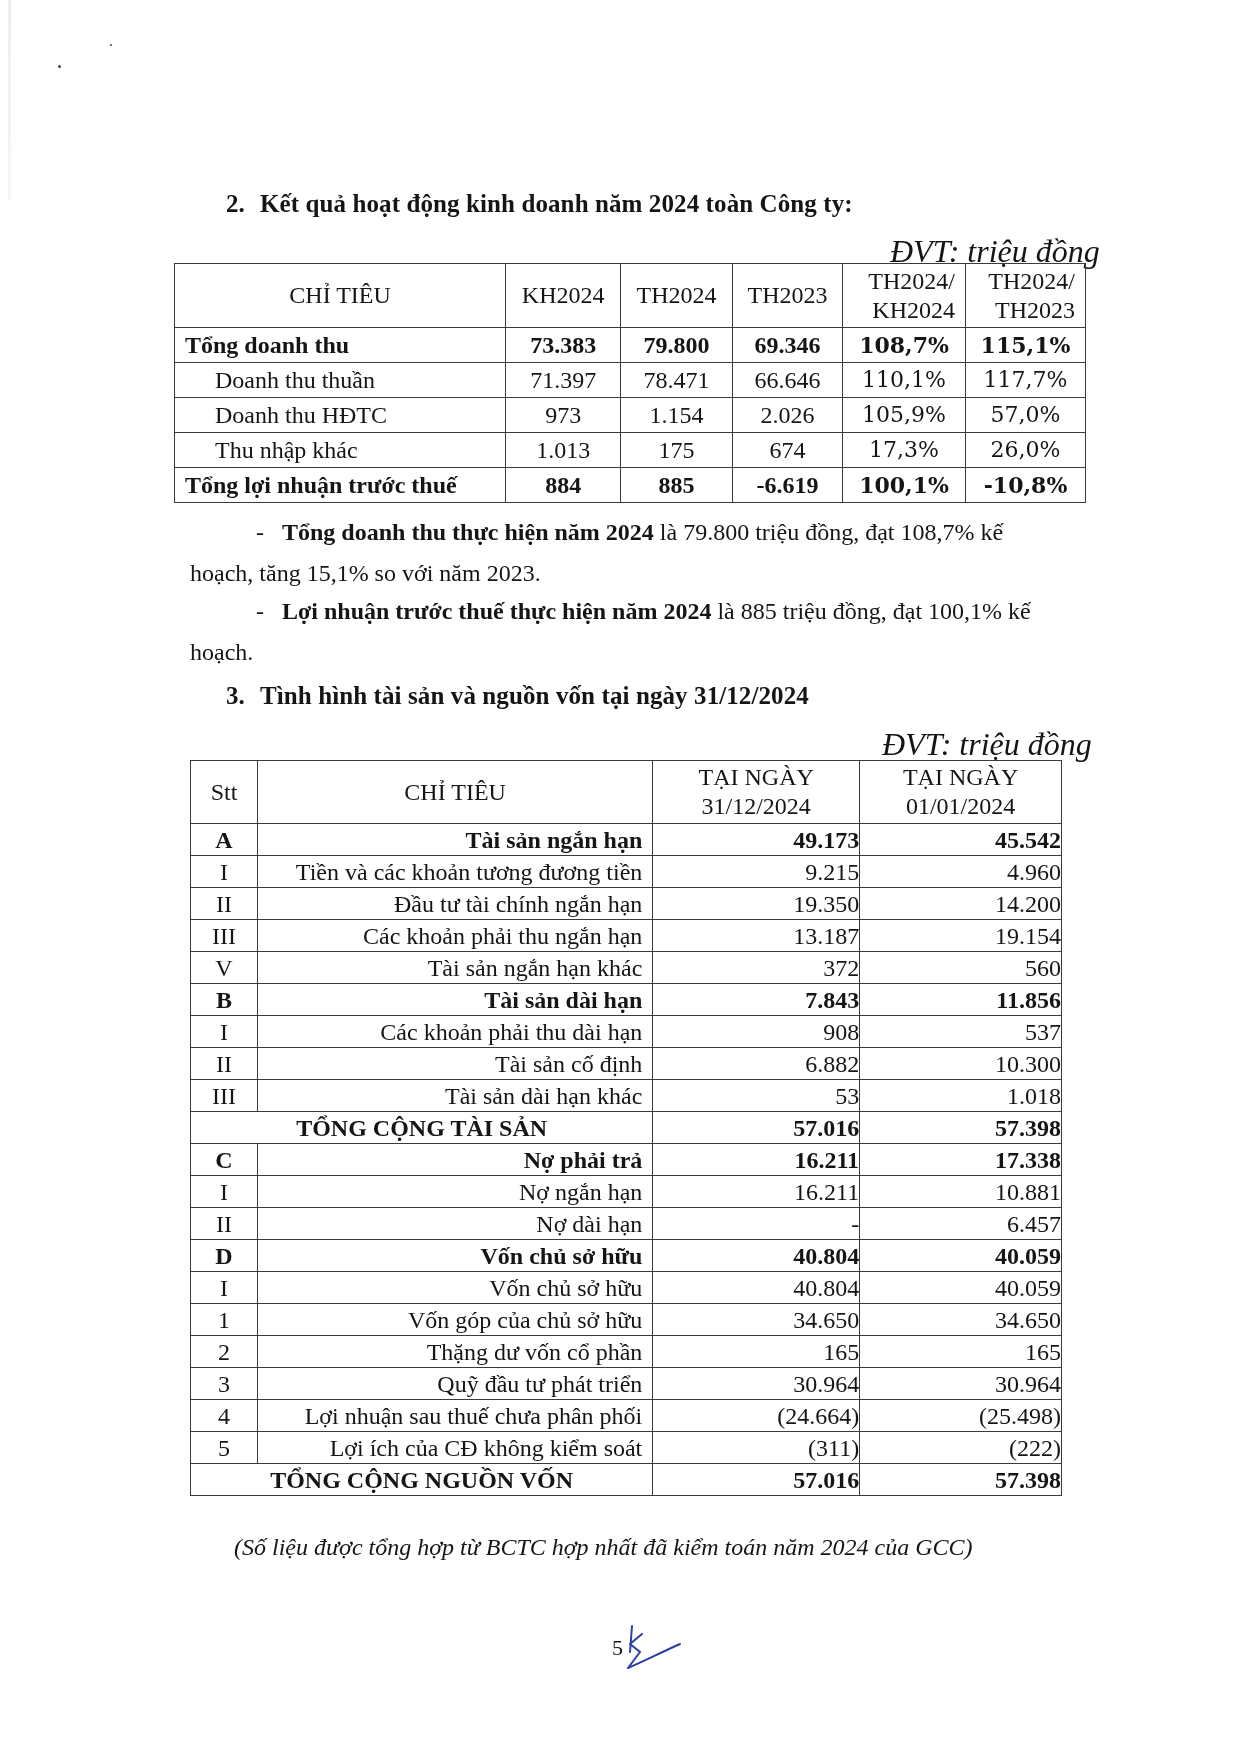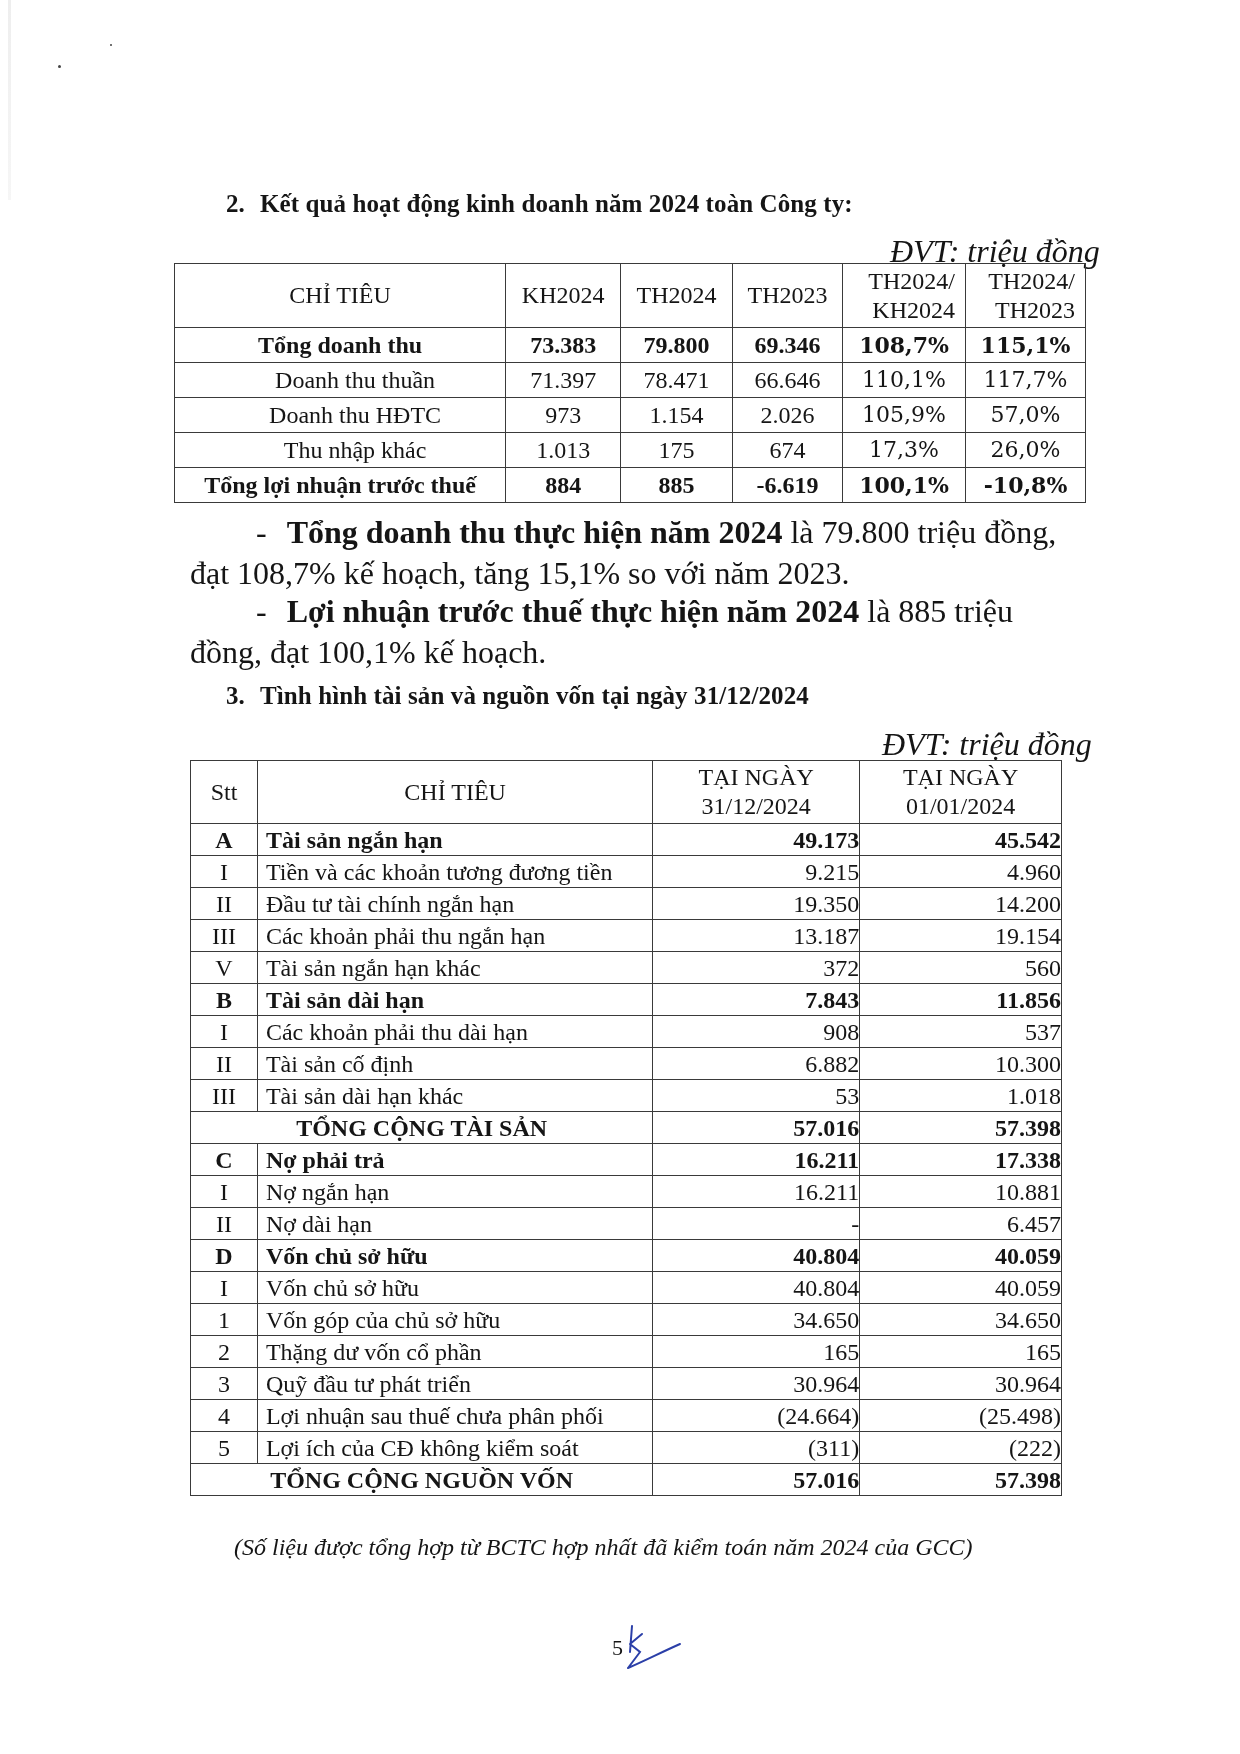--- a/index.html
+++ b/index.html
@@ -25,42 +25,42 @@
   }
 
   table { border-collapse: collapse; position: absolute; }
   td, th { border: 1.5px solid #3a3a3a; padding: 0 10px; }
 
   
   #t1 { left: 174px; top: 263px; width: 912px; font-size: 24px; }
   #t1 th { font-weight: normal; height: 63px; line-height: 29px; text-align: center; }
   #t1 th.bold { font-weight: normal; text-align: right; }
   #t1 td { height: 34px; line-height: 32px; text-align: center; }
-  #t1 td.label { text-align: center; }
+  #t1 td.label { text-align: left; }
   #t1 tr.bold td { font-weight: bold; }
   #t1 td.indent { padding-left: 40px; }
   #t1 col.c1 { width: 332px; }
   #t1 col.c2 { width: 115px; }
   #t1 col.c3 { width: 112px; }
   #t1 col.c4 { width: 110px; }
   #t1 col.c5 { width: 123px; }
   #t1 col.c6 { width: 120px; }
   #t1 .pct { font-family: "DejaVu Serif", serif; font-size: 22px; }
 
   .para {
-    position: absolute; left: 190px; width: 880px; font-size: 32px; line-height: 41px;
+    position: absolute; left: 190px; width: 880px; font-size: 24px; line-height: 41px;
   }
   .para .b { font-weight: bold; }
 
   
   #t2 { left: 190px; top: 760px; width: 872px; font-size: 24px; }
   #t2 th { font-weight: normal; height: 62px; line-height: 29px; text-align: center; }
   #t2 td { height: 31px; line-height: 30px; }
   #t2 td.stt { text-align: center; padding: 0; }
-  #t2 td.name { text-align: left; padding-left: 8px; margin-top: 20px; }
+  #t2 td.name { text-align: right; padding-left: 8px; margin-top: 20px; }
   #t2 td.v { text-align: right; padding-right: 0; }
   #t2 td.total { text-align: center; }
   #t2 tr.bold td { font-weight: bold; }
   #t2 col.c1 { width: 67px; }
   #t2 col.c2 { width: 396px; }
   #t2 col.c3 { width: 207px; }
   #t2 col.c4 { width: 202px; }
 
   .note {
     position: absolute; left: 234px; top: 1534px; font-size: 24px; font-style: italic;

